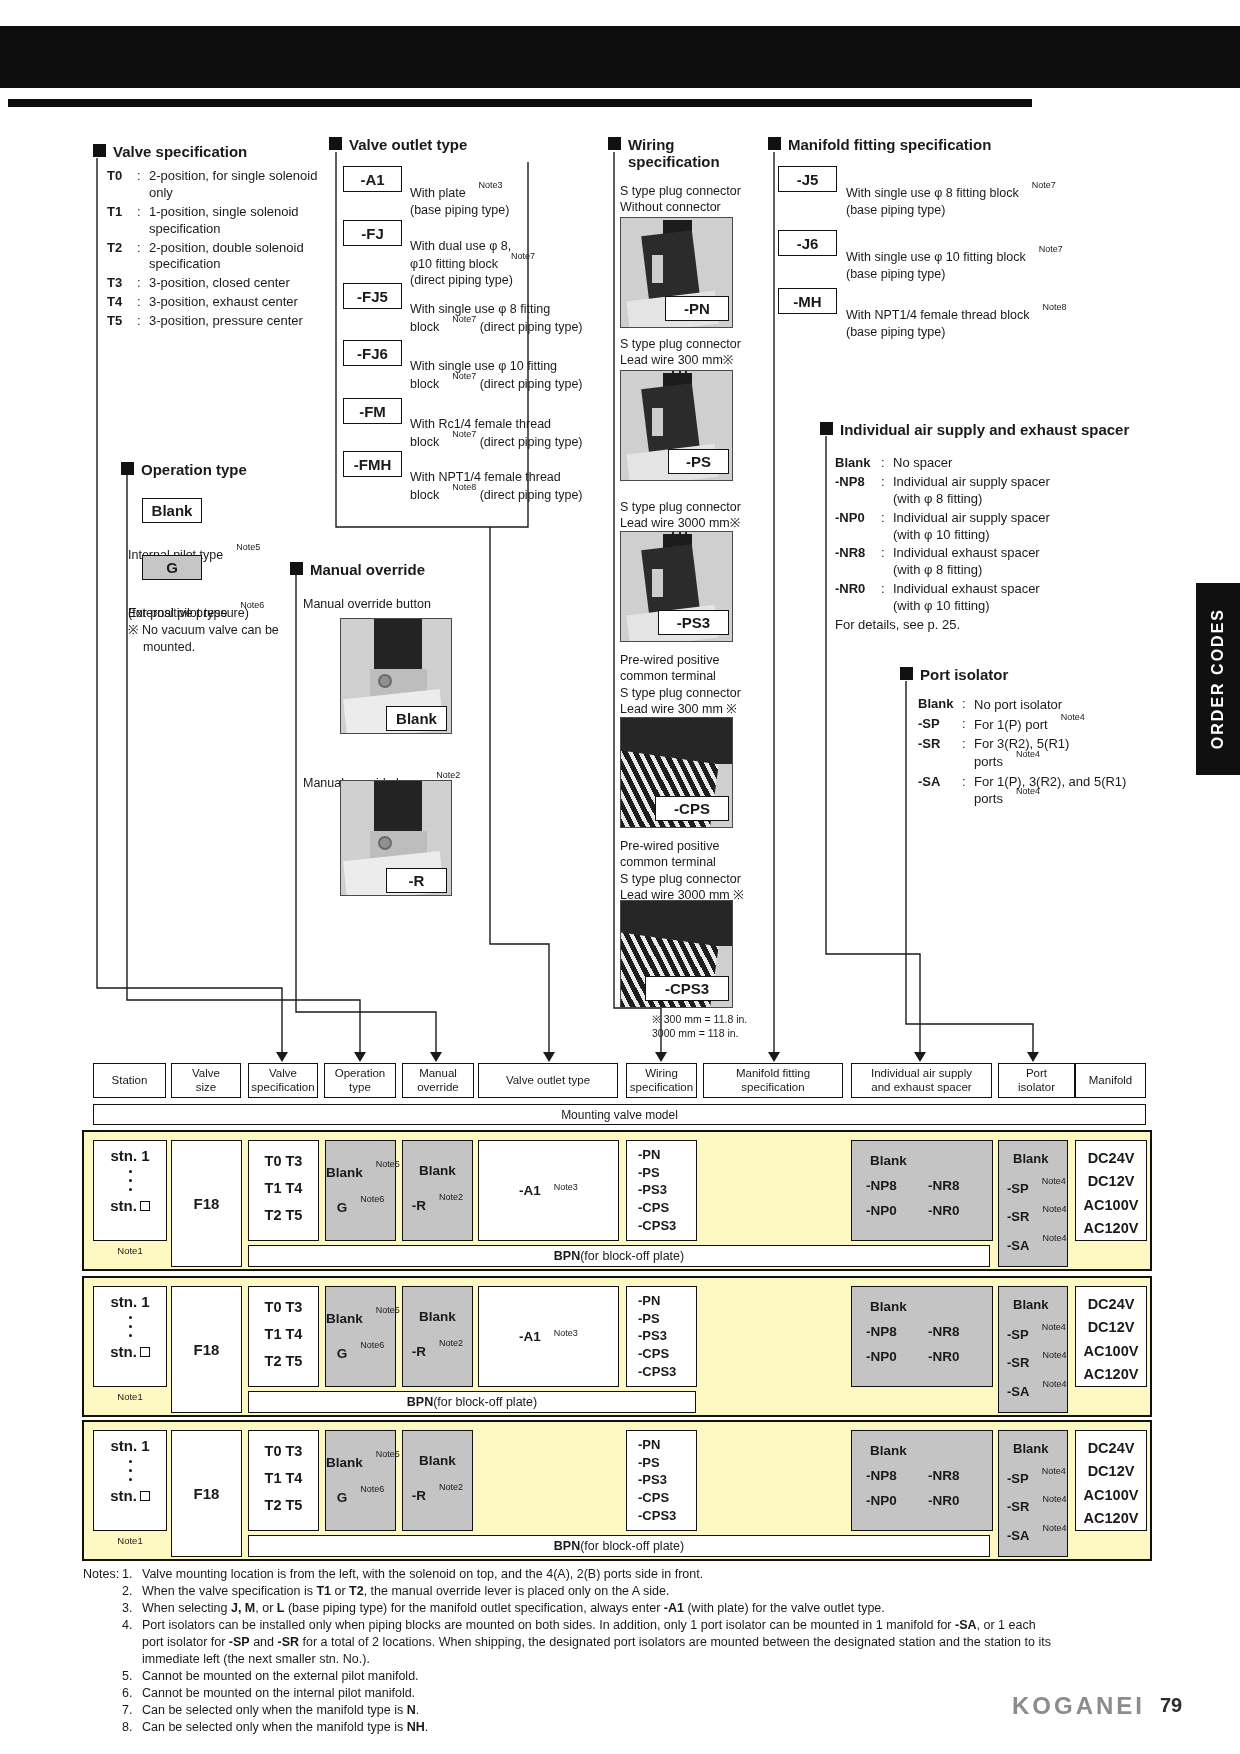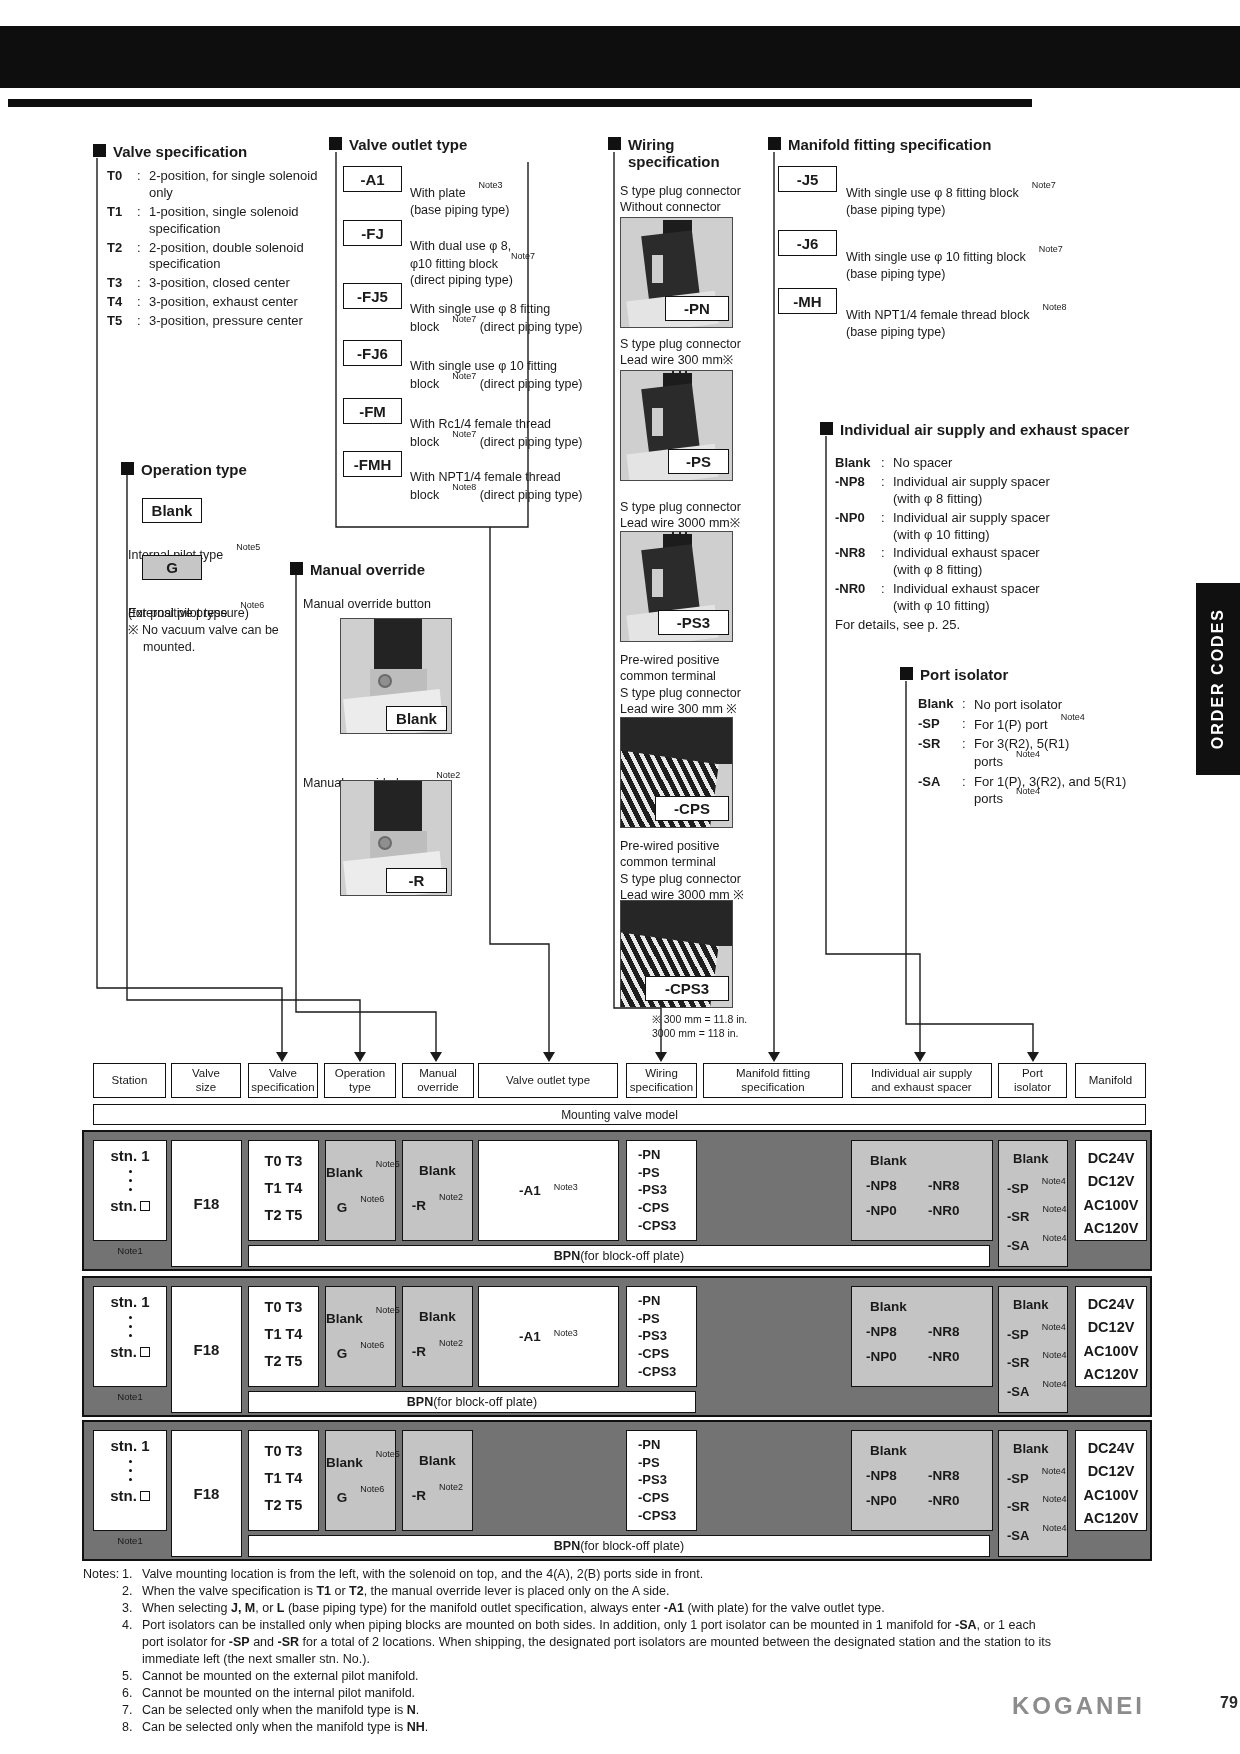--- a/index.html
+++ b/index.html
@@ -38,21 +38,21 @@
   .mo-dial{position:absolute;left:34%;top:48%;width:14px;height:14px;border-radius:50%;background:#8f8f8f;border:2px solid #6a6a6a}
   .mo-base{position:absolute;left:4%;top:66%;width:88%;height:36%;background:#ececec;transform:rotate(-6deg)}
   .ordertab{position:absolute;left:1196px;top:583px;width:44px;height:192px;background:#101010;
             display:flex;align-items:center;justify-content:center}
   .ordertab span{color:#fff;font-weight:bold;font-size:16px;letter-spacing:2px;
             writing-mode:vertical-rl;transform:rotate(180deg);white-space:nowrap}
   .hdrbox{position:absolute;border:1.5px solid #111;background:#fff;display:flex;align-items:center;
           justify-content:center;text-align:center;font-size:11.5px;line-height:1.2;white-space:pre-line;height:35px;top:1063px}
   .mountbar{position:absolute;left:93px;top:1104px;width:1053px;height:21px;border:1.3px solid #111;
             background:#fff;display:flex;align-items:center;justify-content:center;font-size:12px}
-  .band{position:absolute;left:82px;width:1070px;height:141px;background:#737373;border:2.5px solid #111}
+  .band{position:absolute;left:82px;width:1070px;height:141px;background:#fef9c3;border:2.5px solid #111}
   .cell{position:absolute;border:1.4px solid #111;background:#fff;text-align:center;left:0;top:8px;height:101px}
   .cell.gray{background:#c4c4c4}
   .cell.tall{height:127px}
   .c-stn{left:9px;width:74px;font-weight:bold;font-size:15px}
   .c-size{left:87px;width:71px;display:flex;align-items:center;justify-content:center;font-weight:bold;font-size:15px}
   .c-vs{left:164px;width:71px;font-weight:bold;font-size:14.5px;line-height:1.85;padding-top:7px;white-space:pre-line}
   .c-op{left:241px;width:71px;font-size:13.5px;font-weight:bold}
   .c-mo{left:318px;width:71px;font-size:13.5px;font-weight:bold}
   .c-vo{left:394px;width:141px;font-size:13.5px;font-weight:bold}
   .c-wi{left:542px;width:71px;text-align:left;font-weight:bold;font-size:13px;line-height:1.36;padding:5px 0 0 11px;white-space:pre-line}
@@ -64,21 +64,21 @@
          display:flex;align-items:center;justify-content:center;font-size:12.5px}
   .stn-note{position:absolute;left:9px;top:113px;width:74px;text-align:center;font-size:9.5px}
   .sq{display:inline-block;width:10px;height:10px;border:1.6px solid #111;margin-left:3px}
   .vdots i{display:block;width:3px;height:3px;background:#111;border-radius:50%;margin:6px auto}
   .notes{position:absolute;font-size:12.5px;line-height:1.36}
   .note-row{display:flex}
   .note-num{flex:0 0 20px;text-align:left}
   .note-txt{white-space:pre-line;width:1045px}
   .b{font-weight:bold}
   .brand{position:absolute;left:1012px;top:1692px;font-size:24px;font-weight:bold;letter-spacing:3px;color:#8c8c8c}
-  .pageno{position:absolute;left:1220px;top:1694px;font-size:16px;font-weight:bold;color:#2b2b2b}
+  .pageno{position:absolute;left:1160px;top:1694px;font-size:20px;font-weight:bold;color:#2b2b2b}
   .fnote{position:absolute;left:652px;top:1012px;font-size:10.5px;line-height:1.35;white-space:pre-line}
 </style>
 </head>
 <body>
 
 <div class="page">
 
   <div class="topband"></div>
   <div class="rule2"></div>
 
@@ -382,21 +382,21 @@
 type</div>
   <div class="hdrbox" style="left:402px;width:72px">Manual
 override</div>
   <div class="hdrbox" style="left:478px;width:140px">Valve outlet type</div>
   <div class="hdrbox" style="left:626px;width:71px">Wiring
 specification</div>
   <div class="hdrbox" style="left:703px;width:140px">Manifold fitting
 specification</div>
   <div class="hdrbox" style="left:851px;width:141px">Individual air supply
 and exhaust spacer</div>
-  <div class="hdrbox" style="left:998px;width:69px">Port
+  <div class="hdrbox" style="left:998px;width:77px">Port
 isolator</div>
   <div class="hdrbox" style="left:1075px;width:71px">Manifold</div>
   <div class="mountbar">Mounting valve model</div>
 
   <div class="band" style="top:1130px">
     <div class="cell c-stn">
       <div style="margin-top:6px">stn. 1</div>
       <div class="vdots">
           <i></i>
           <i></i>

